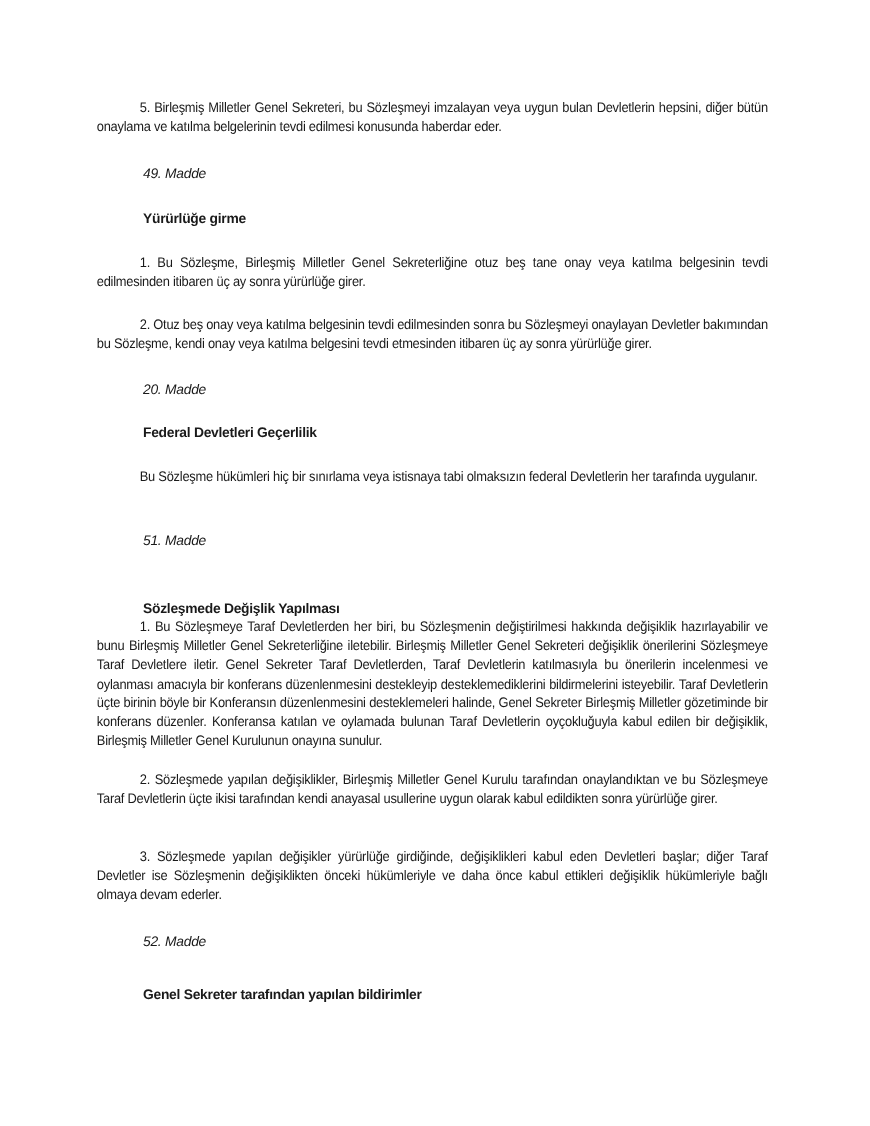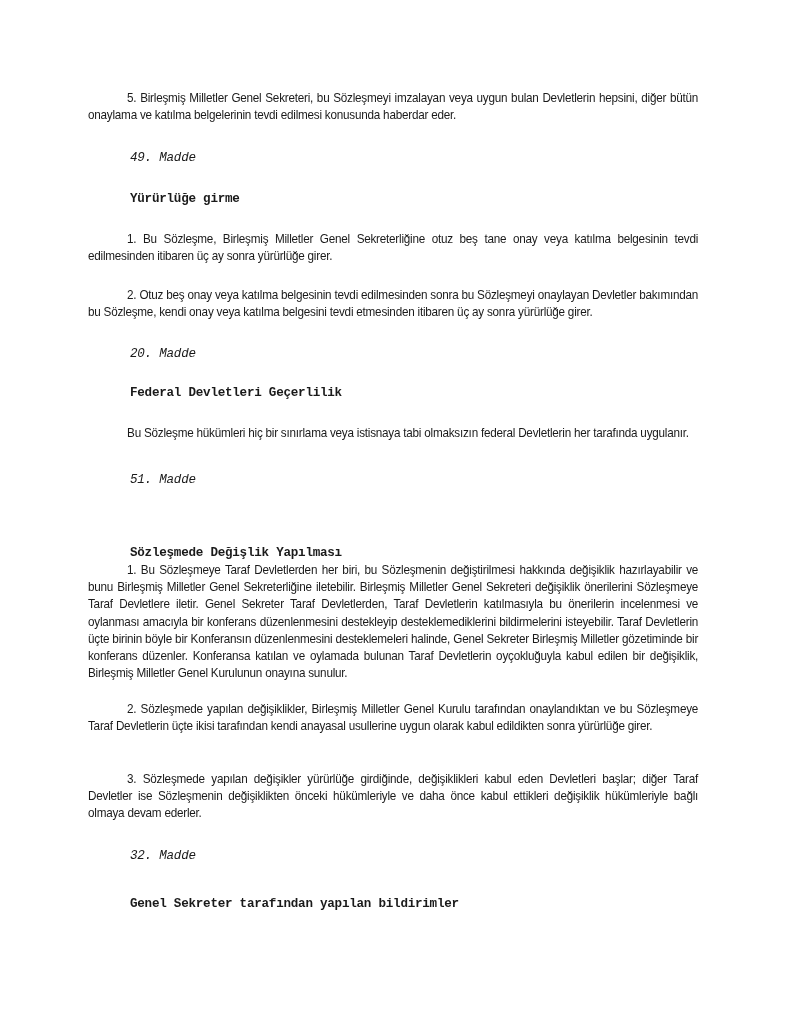--- a/index.html
+++ b/index.html
@@ -6,40 +6,40 @@
   body {
     width: 791px; height: 1024px; overflow: hidden; position: relative;
     font-family: "Liberation Sans Narrow", "Liberation Sans", sans-serif;
     color: #1a1a1a;
   }
   .page {
     position: absolute; left: 88px; top: 0; width: 610px;
   }
   .blk { position: absolute; left: 0; width: 610px; font-size: 12.6px; line-height: 17.2px; letter-spacing: -0.25px; }
   .para { text-align: justify; text-indent: 42px; }
-  .madde { left: 42px; font-style: italic; font-family: Liberation Mono, monospace; }
-  .head { left: 42px; font-weight: bold; font-family: Liberation Mono, monospace; }
+  .madde { left: 42px; font-style: italic; }
+  .head { left: 42px; font-weight: bold; }
   .narrow { transform: scaleX(0.93); transform-origin: left top; width: 656px; }
 </style>
 </head>
 <body>
 
 <div class="page">
   <div class="blk para narrow" style="top:90px">5. Birleşmiş Milletler Genel Sekreteri, bu Sözleşmeyi imzalayan veya uygun bulan Devletlerin hepsini, diğer bütün onaylama ve katılma belgelerinin tevdi edilmesi konusunda haberdar eder.</div>
 
   <div class="blk madde" style="top:150px">49. Madde</div>
   <div class="blk head" style="top:191px">Yürürlüğe girme</div>
   <div class="blk para narrow" style="top:231px">1. Bu Sözleşme, Birleşmiş Milletler Genel Sekreterliğine otuz beş tane onay veya katılma belgesinin tevdi edilmesinden itibaren üç ay sonra yürürlüğe girer.</div>
   <div class="blk para narrow" style="top:287px">2. Otuz beş onay veya katılma belgesinin tevdi edilmesinden sonra bu Sözleşmeyi onaylayan Devletler bakımından bu Sözleşme, kendi onay veya katılma belgesini tevdi etmesinden itibaren üç ay sonra yürürlüğe girer.</div>
 
   <div class="blk madde" style="top:346px">20. Madde</div>
   <div class="blk head" style="top:385px">Federal Devletleri Geçerlilik</div>
   <div class="blk para narrow" style="top:425px">Bu Sözleşme hükümleri hiç bir sınırlama veya istisnaya tabi olmaksızın federal Devletlerin her tarafında uygulanır.</div>
 
-  <div class="blk madde" style="top:472px">51. Madde</div>
+  <div class="blk madde" style="top:483px">51. Madde</div>
   <div class="blk head" style="top:545px">Sözleşmede Değişlik Yapılması</div>
   <div class="blk para narrow" style="top:562px">1. Bu Sözleşmeye Taraf Devletlerden her biri, bu Sözleşmenin değiştirilmesi hakkında değişiklik hazırlayabilir ve bunu Birleşmiş Milletler Genel Sekreterliğine iletebilir. Birleşmiş Milletler Genel Sekreteri değişiklik önerilerini Sözleşmeye Taraf Devletlere iletir. Genel Sekreter Taraf Devletlerden, Taraf Devletlerin katılmasıyla bu önerilerin incelenmesi ve oylanması amacıyla bir konferans düzenlenmesini destekleyip desteklemediklerini bildirmelerini isteyebilir. Taraf Devletlerin üçte birinin böyle bir Konferansın düzenlenmesini desteklemeleri halinde, Genel Sekreter Birleşmiş Milletler gözetiminde bir konferans düzenler. Konferansa katılan ve oylamada bulunan Taraf Devletlerin oyçokluğuyla kabul edilen bir değişiklik, Birleşmiş Milletler Genel Kurulunun onayına sunulur.</div>
   <div class="blk para narrow" style="top:701px">2. Sözleşmede yapılan değişiklikler, Birleşmiş Milletler Genel Kurulu tarafından onaylandıktan ve bu Sözleşmeye Taraf Devletlerin üçte ikisi tarafından kendi anayasal usullerine uygun olarak kabul edildikten sonra yürürlüğe girer.</div>
   <div class="blk para narrow" style="top:771px">3. Sözleşmede yapılan değişikler yürürlüğe girdiğinde, değişiklikleri kabul eden Devletleri başlar; diğer Taraf Devletler ise Sözleşmenin değişiklikten önceki hükümleriyle ve daha önce kabul ettikleri değişiklik hükümleriyle bağlı olmaya devam ederler.</div>
 
-  <div class="blk madde" style="top:848px">32. Madde</div>
+  <div class="blk madde" style="top:848px">52. Madde</div>
   <div class="blk head" style="top:896px">Genel Sekreter tarafından yapılan bildirimler</div>
 </div>
 
 </body></html>

